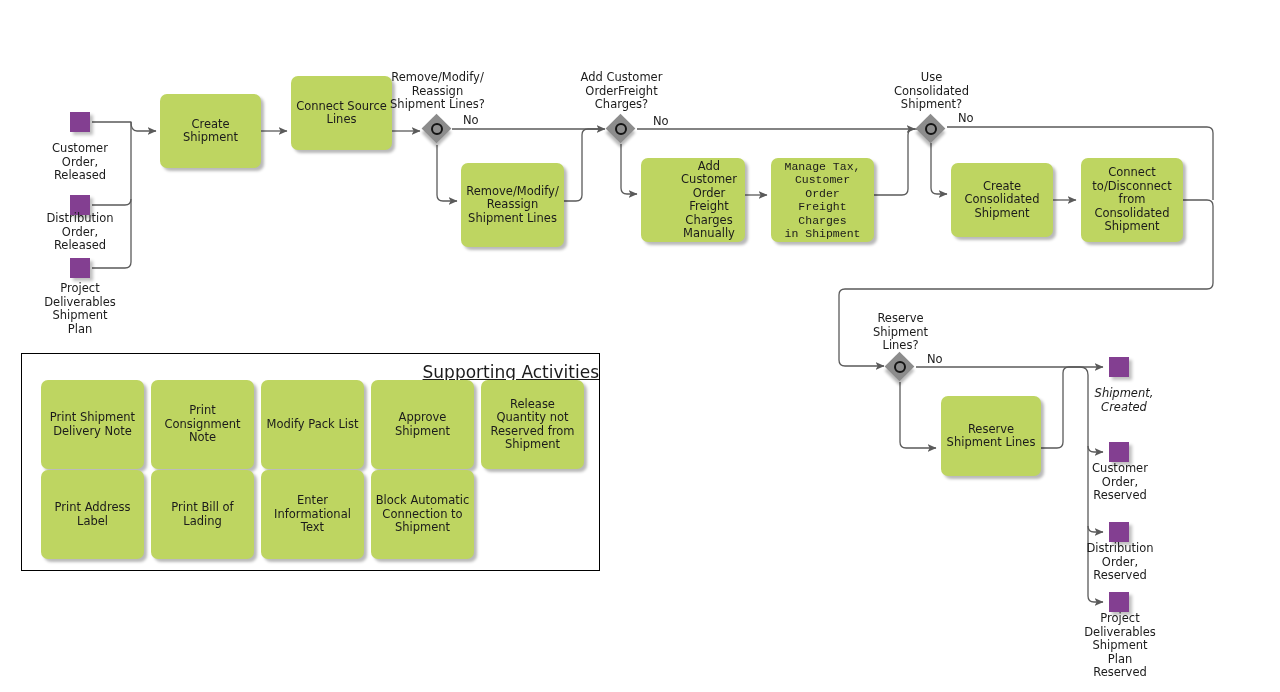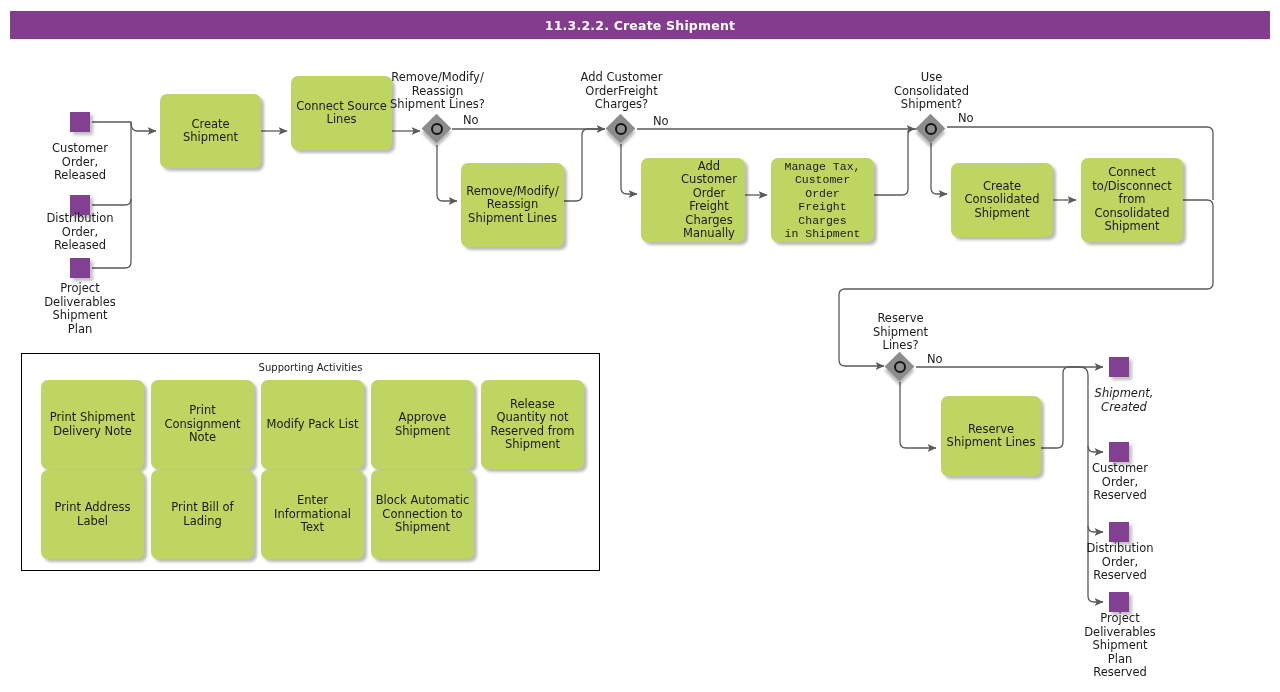--- a/index.html
+++ b/index.html
@@ -120,33 +120,31 @@
   
   .group-box {
     position: absolute;
     border: 1.5px solid #000000;
     background: #ffffff;
     box-sizing: border-box;
   }
   .group-title {
     position: absolute;
     width: 100%;
-    text-align: center;
-    font-size: 10px;
-    color: #1b1b1b;
+    text-align: right;
+    font-size: 17px;
+    color: #1b1b1b;
+    text-decoration: underline;
   }
 </style>
 </head>
 <body>
 
 <div id="canvas">
 
-  <div class="titlebar">
-    <span>11.3.2.2. Create Shipment</span>
-  </div>
 
   <svg id="edges" viewBox="0 0 1280 692" xmlns="http://www.w3.org/2000/svg">
     <defs>
       <marker id="arrow" markerWidth="9" markerHeight="8" refX="8.5" refY="4" orient="auto" markerUnits="userSpaceOnUse">
         <path d="M0,0 L9,4 L0,8 L2.2,4 Z" fill="#5a5a5a"></path>
       </marker>
     </defs>
     <g fill="none" stroke="#5a5a5a" stroke-width="1.3" stroke-linejoin="round">
 
       <path d="M92,122 L131,122 L131,131"></path>

